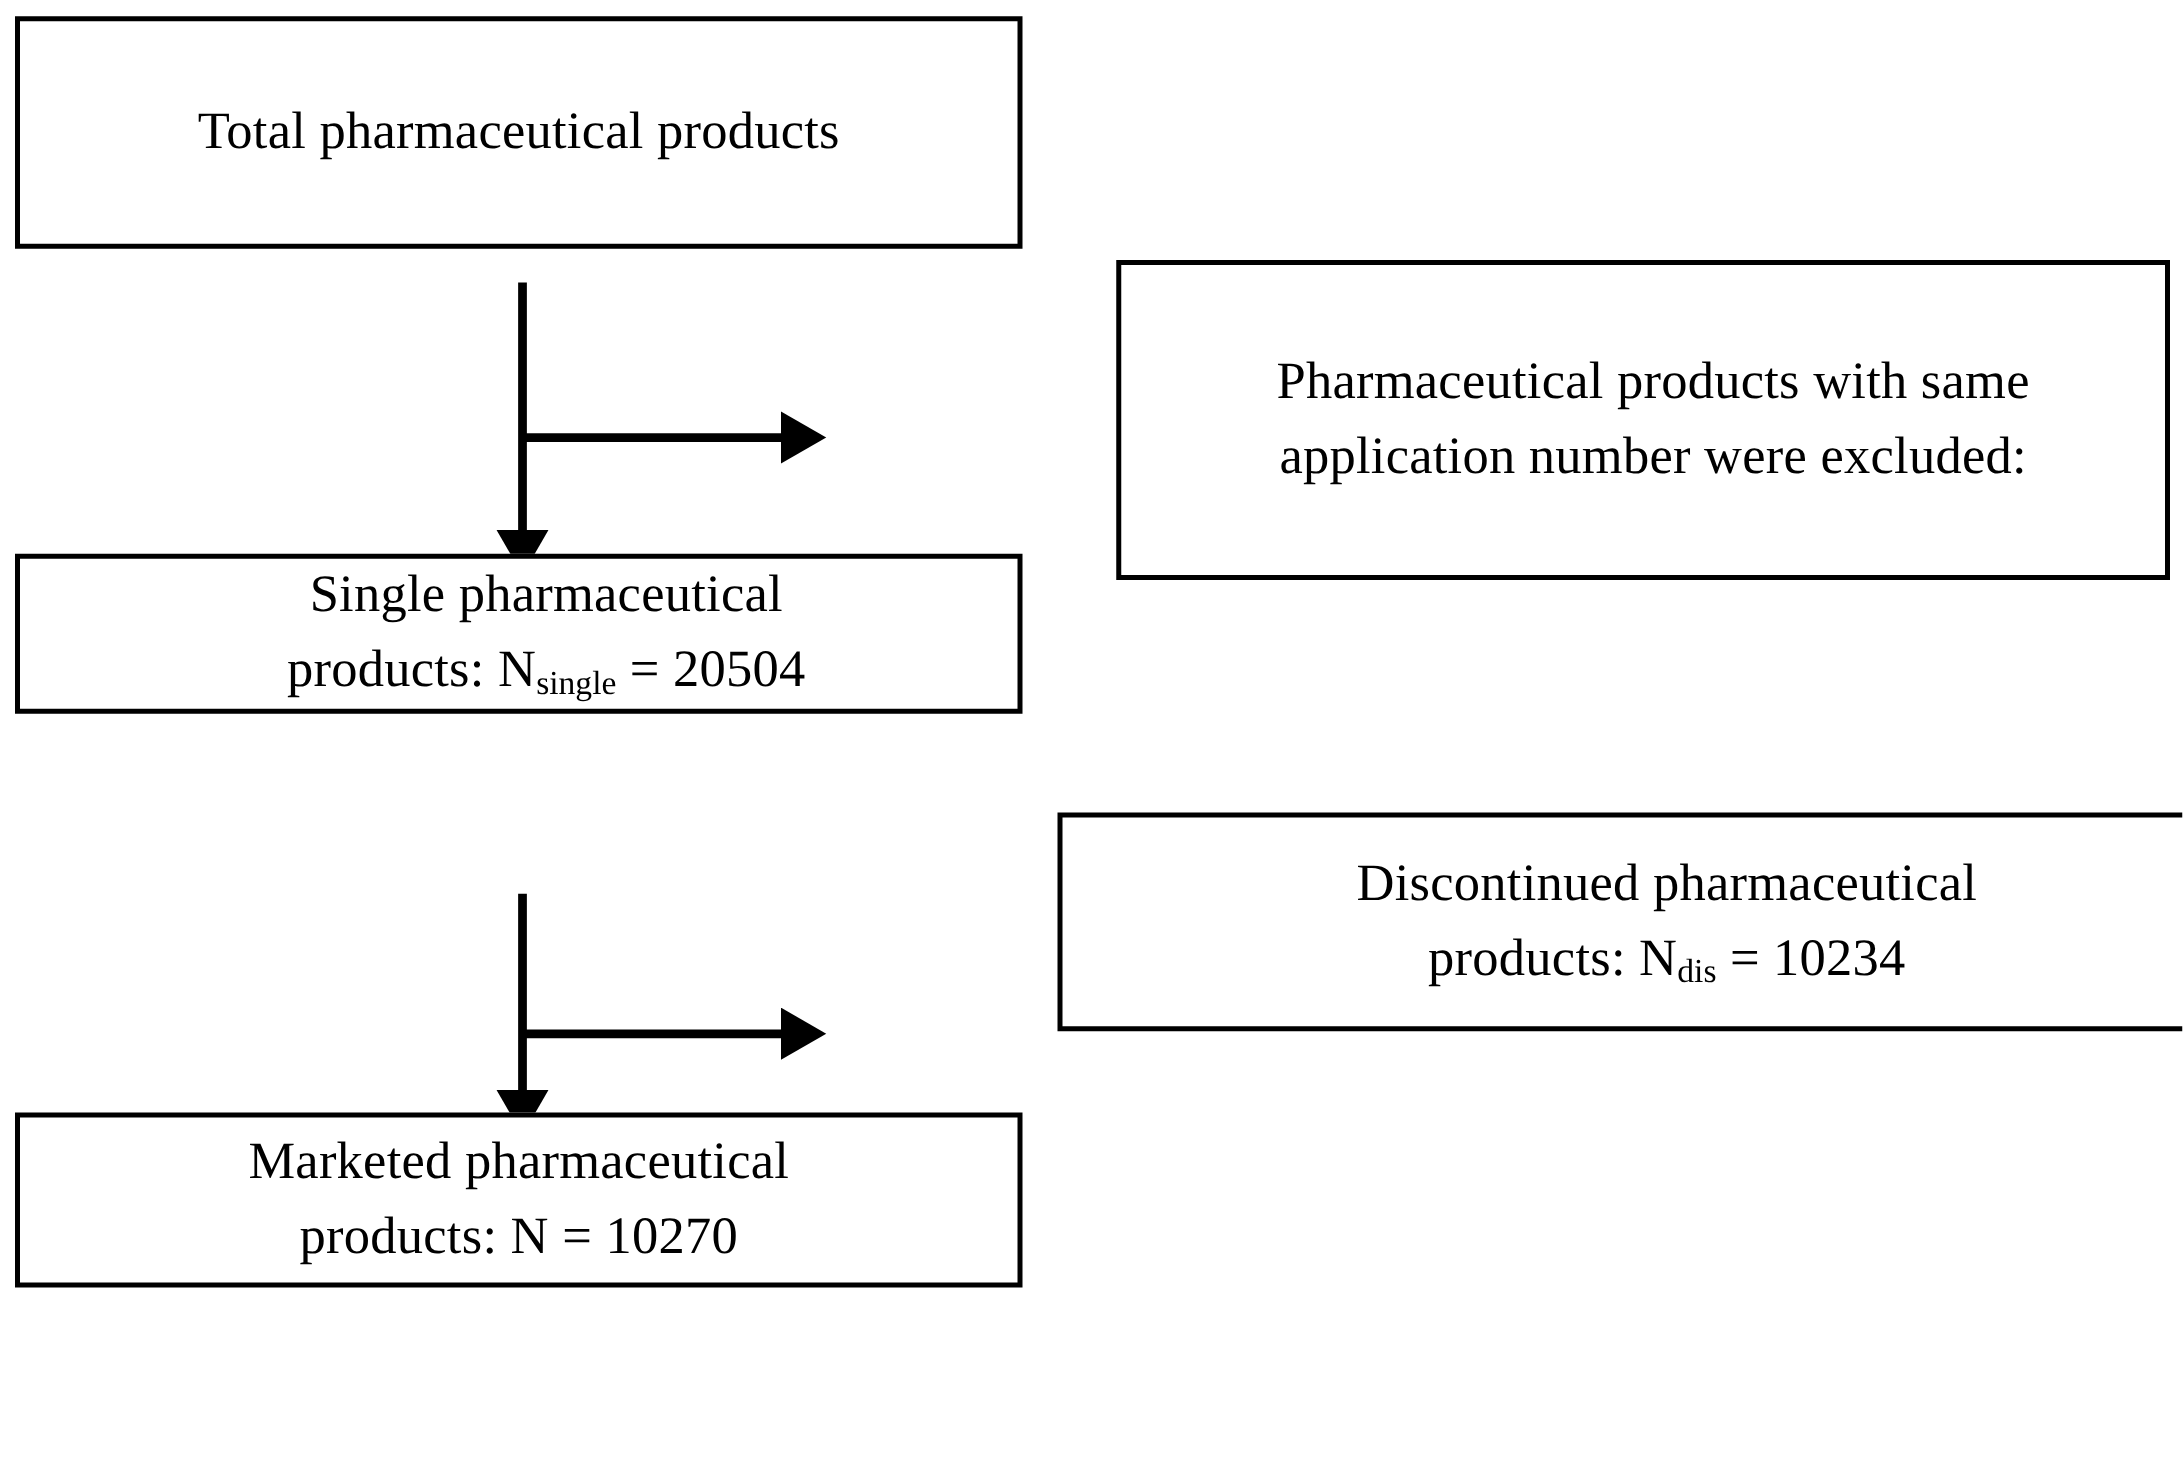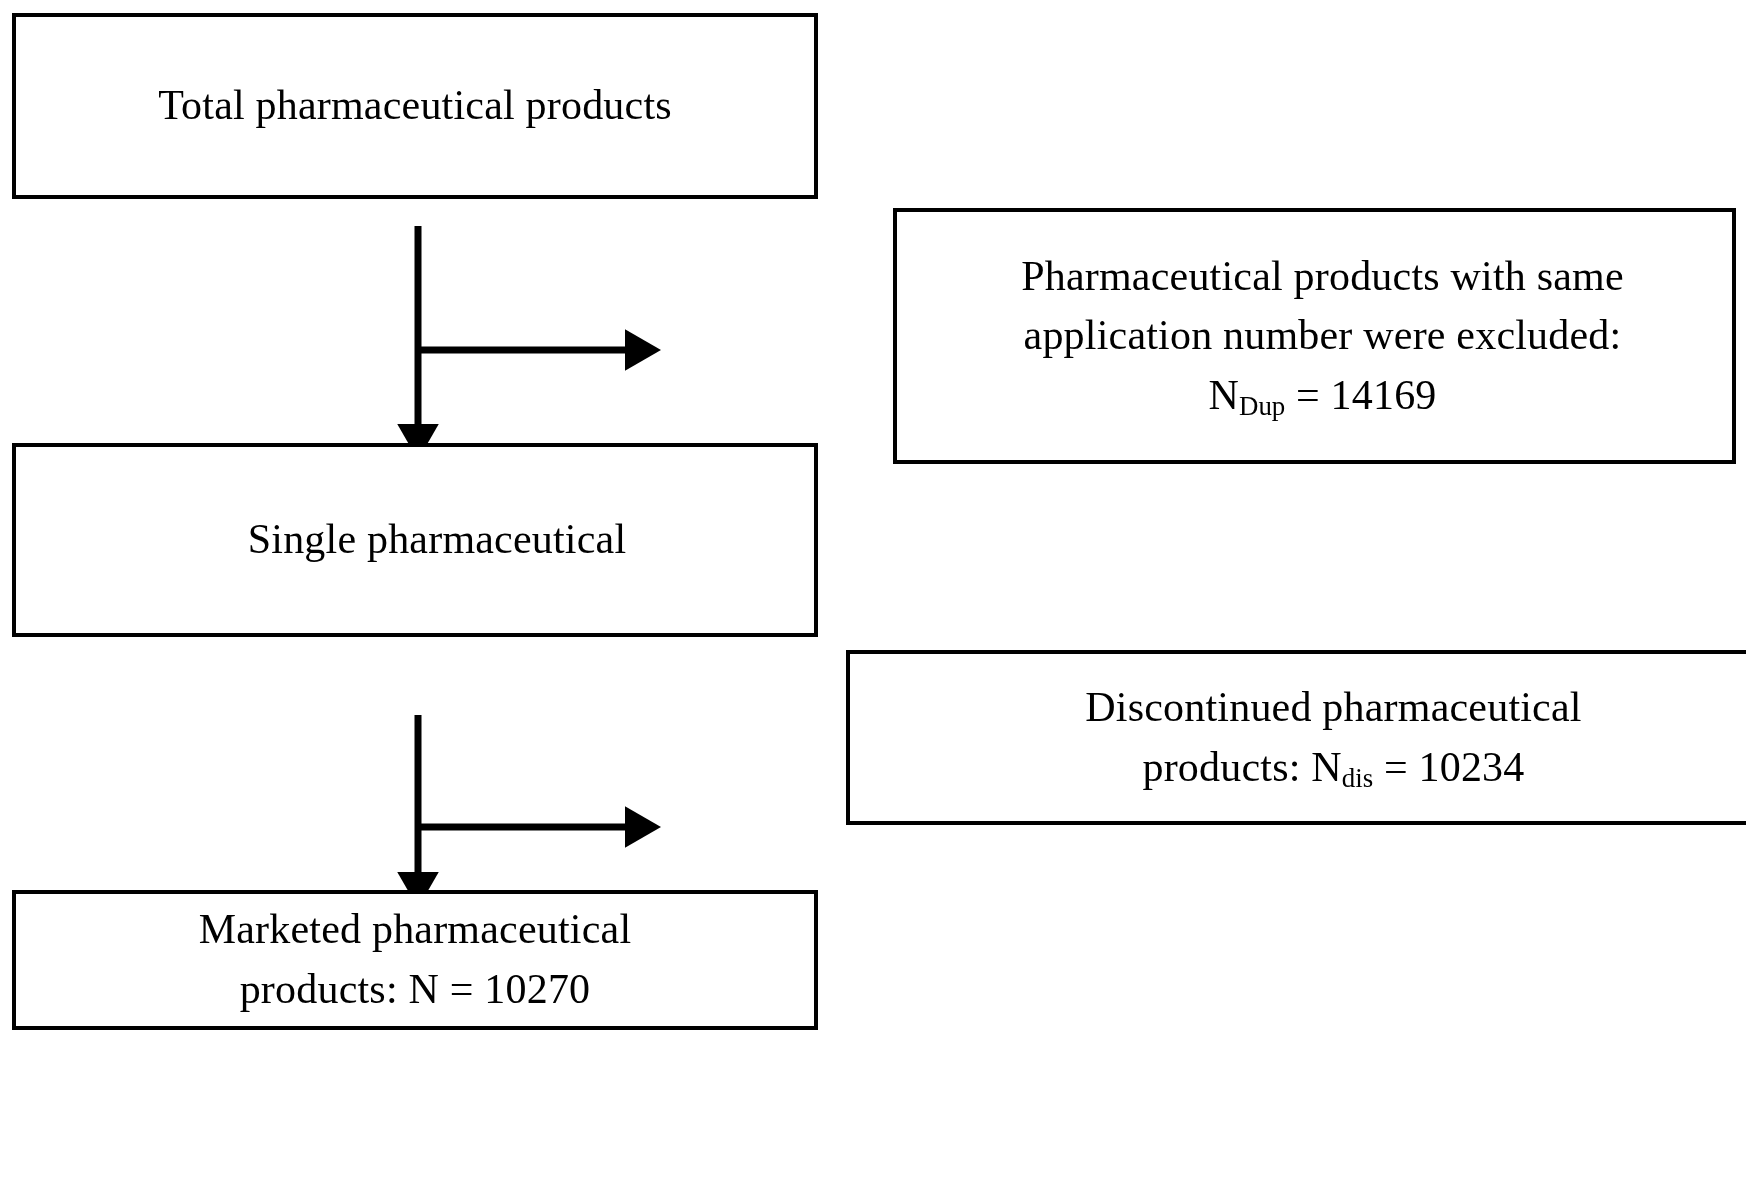--- a/index.html
+++ b/index.html
@@ -44,21 +44,21 @@
     left: 0;
     top: 0;
     width: 1746px;
     height: 1183px;
     pointer-events: none;
   }
 
   
   #box-total      { left: 12px;  top: 13px;   width: 806px; height: 186px; font-family: Liberation Serif, serif; }
   #box-duplicate  { left: 893px; top: 208px;  width: 843px; height: 256px; padding-left: 16px; }
-  #box-single     { left: 12px;  top: 443px;  width: 806px; height: 194px; padding-left: 44px; }
+  #box-single     { left: 12px;  top: 443px;  width: 806px; height: 128px; padding-left: 44px; }
   #box-discont    { left: 846px; top: 650px;  width: 975px; height: 175px; }
   #box-marketed   { left: 12px;  top: 890px;  width: 806px; height: 140px; }
 </style>
 </head>
 <body>
 
 <div id="canvas">
 
   <svg class="conn" viewBox="0 0 1746 1183">
     <defs>
@@ -82,25 +82,25 @@
     </g>
   </svg>
 
   <div class="node" id="box-total">
     <span class="line">Total pharmaceutical products</span>
   </div>
 
   <div class="node" id="box-duplicate">
     <span class="line">Pharmaceutical products with same</span>
     <span class="line">application number were excluded:</span>
-    <span class="line"><span>N</span><sub>Dup</sub><span> = 14169</span></span>
   </div>
 
   <div class="node" id="box-single">
     <span class="line">Single pharmaceutical</span>
+    <span class="line"><span>products: N</span><sub>single</sub><span> = 20504</span></span>
   </div>
 
   <div class="node" id="box-discont">
     <span class="line">Discontinued pharmaceutical</span>
     <span class="line"><span>products: N</span><sub>dis</sub><span> = 10234</span></span>
   </div>
 
   <div class="node" id="box-marketed">
     <span class="line">Marketed pharmaceutical</span>
     <span class="line"><span>products: N</span><sub></sub><span> = 10270</span></span>

